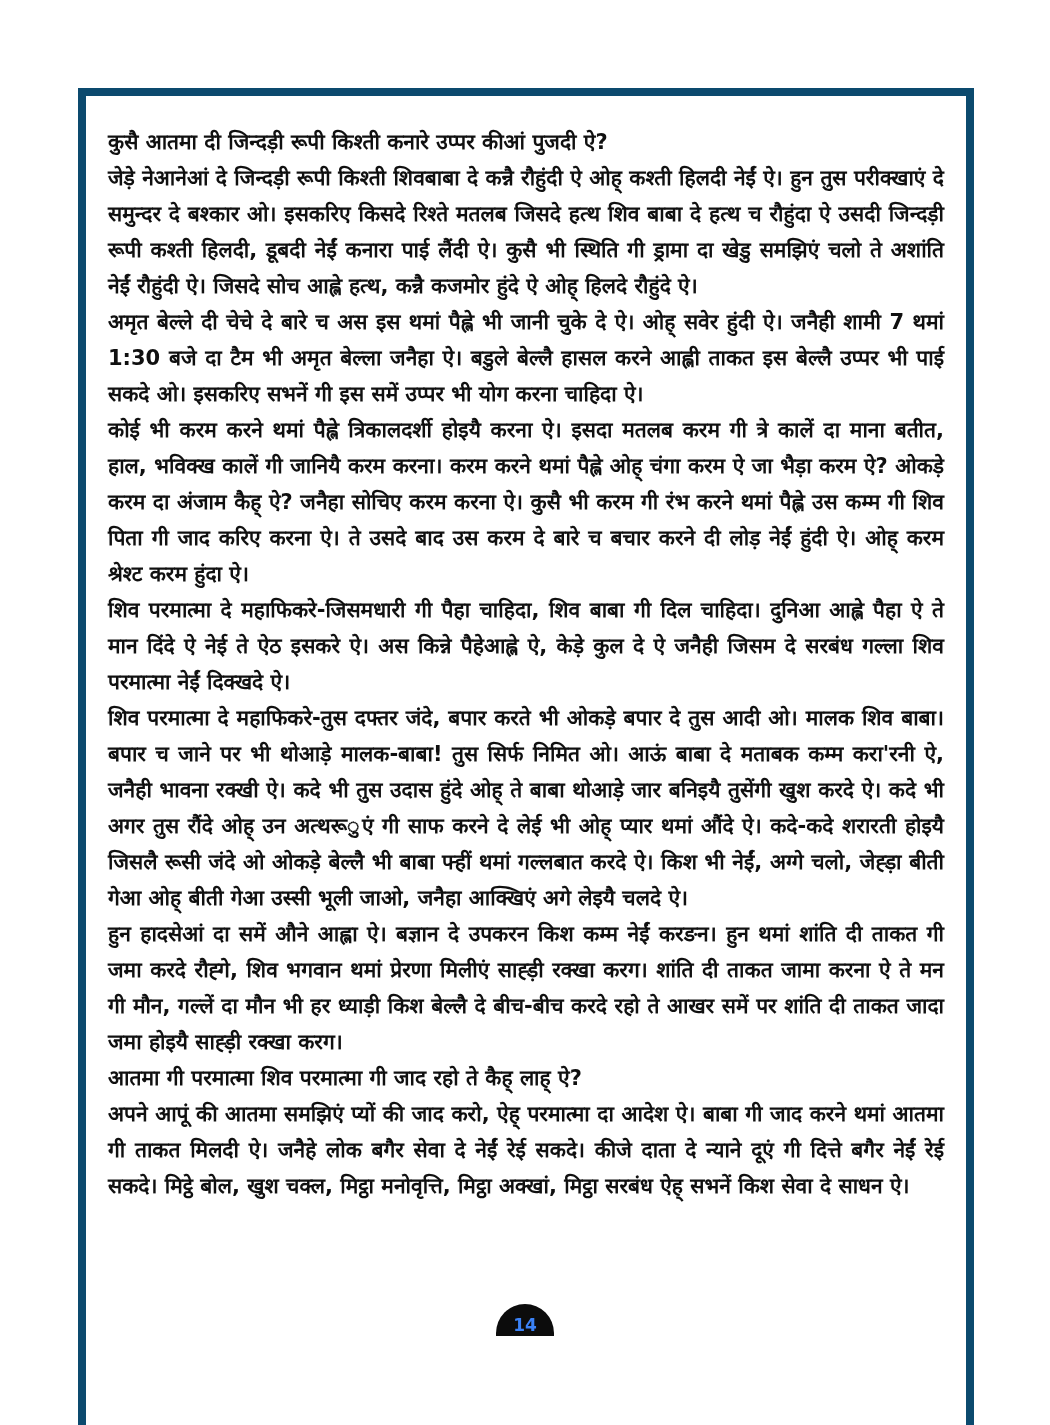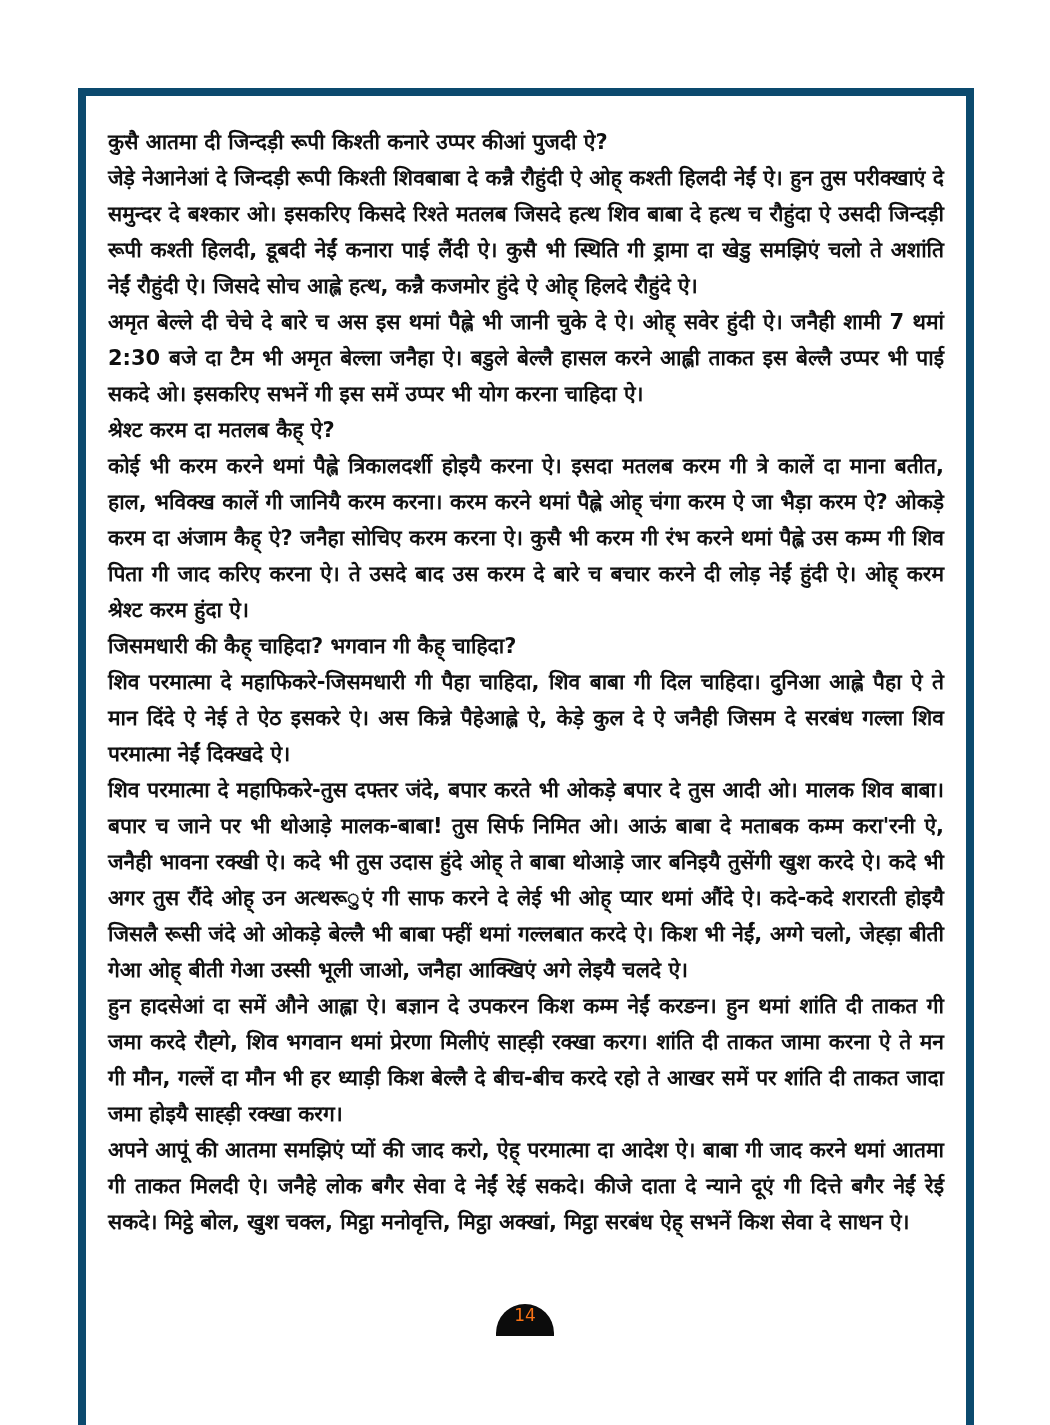--- a/index.html
+++ b/index.html
@@ -40,54 +40,53 @@
   }
   .page-dome {
     position: absolute;
     left: 525px;
     top: 1304px;
     transform: translateX(-50%);
     width: 58px;
     height: 32px;
     background: #0c0c0c;
     border-radius: 30px 30px 0 0;
-    color: #f97316;
+    color: #3b82f6;
     display: flex;
     align-items: flex-end;
     justify-content: center;
     box-sizing: border-box;
-    padding-bottom: 12px;
+    padding-bottom: 2px;
     font-family: "DejaVu Sans", "Liberation Sans", sans-serif;
-    font-weight: 400;
+    font-weight: 700;
     font-size: 17px;
     line-height: 1;
   }
 </style>
 </head>
 <body>
 
 <div class="sheet">
 
   <div class="frame doc">
 
     <div class="q">कुसै आतमा दी जिन्दड़ी रूपी किश्ती कनारे उप्पर कीआं पुजदी ऐ?</div>
     <div class="a">जेड़े नेआनेआं दे जिन्दड़ी रूपी किश्ती शिवबाबा दे कन्नै रौहुंदी ऐ ओह् कश्ती हिलदी नेईं ऐ। हुन तुस परीक्खाएं दे समुन्दर दे बश्कार ओ। इसकरिए किसदे रिश्ते मतलब जिसदे हत्थ शिव बाबा दे हत्थ च रौहुंदा ऐ उसदी जिन्दड़ी रूपी कश्ती हिलदी, डूबदी नेईं कनारा पाई लैंदी ऐ। कुसै भी स्थिति गी ड्रामा दा खेडु समझिएं चलो ते अशांति नेईं रौहुंदी ऐ। जिसदे सोच आह्ले हत्थ, कन्नै कजमोर हुंदे ऐ ओह् हिलदे रौहुंदे ऐ।</div>
 
-    <div class="a">अमृत बेल्ले दी चेचे दे बारे च अस इस थमां पैह्ले भी जानी चुके दे ऐ। ओह् सवेर हुंदी ऐ। जनैही शामी 7 थमां 2:30 बजे दा टैम भी अमृत बेल्ला जनैहा ऐ। बडुले बेल्लै हासल करने आह्ली ताकत इस बेल्लै उप्पर भी पाई सकदे ओ। इसकरिए सभनें गी इस समें उप्पर भी योग करना चाहिदा ऐ।</div>
+    <div class="a">अमृत बेल्ले दी चेचे दे बारे च अस इस थमां पैह्ले भी जानी चुके दे ऐ। ओह् सवेर हुंदी ऐ। जनैही शामी 7 थमां 1:30 बजे दा टैम भी अमृत बेल्ला जनैहा ऐ। बडुले बेल्लै हासल करने आह्ली ताकत इस बेल्लै उप्पर भी पाई सकदे ओ। इसकरिए सभनें गी इस समें उप्पर भी योग करना चाहिदा ऐ।</div>
 
-    <div class="q">श्रेश्ट करम दा मतलब कैह् ऐ?</div>
     <div class="a">कोई भी करम करने थमां पैह्ले त्रिकालदर्शी होइयै करना ऐ। इसदा मतलब करम गी त्रे कालें दा माना बतीत, हाल, भविक्ख कालें गी जानियै करम करना। करम करने थमां पैह्ले ओह् चंगा करम ऐ जा भैड़ा करम ऐ? ओकड़े करम दा अंजाम कैह् ऐ? जनैहा सोचिए करम करना ऐ। कुसै भी करम गी रंभ करने थमां पैह्ले उस कम्म गी शिव पिता गी जाद करिए करना ऐ। ते उसदे बाद उस करम दे बारे च बचार करने दी लोड़ नेईं हुंदी ऐ। ओह् करम श्रेश्ट करम हुंदा ऐ।</div>
 
-    <div class="q">जिसमधारी की कैह् चाहिदा? भगवान गी कैह् चाहिदा?</div>
     <div class="a">शिव परमात्मा दे महाफिकरे-जिसमधारी गी पैहा चाहिदा, शिव बाबा गी दिल चाहिदा। दुनिआ आह्ले पैहा ऐ ते मान दिंदे ऐ नेई ते ऐठ इसकरे ऐ। अस किन्ने पैहेआह्ले ऐ, केड़े कुल दे ऐ जनैही जिसम दे सरबंध गल्ला शिव परमात्मा नेईं दिक्खदे ऐ।</div>
 
     <div class="a">शिव परमात्मा दे महाफिकरे-तुस दफ्तर जंदे, बपार करते भी ओकड़े बपार दे तुस आदी ओ। मालक शिव बाबा। बपार च जाने पर भी थोआड़े मालक-बाबा! तुस सिर्फ निमित ओ। आऊं बाबा दे मताबक कम्म करा'रनी ऐ, जनैही भावना रक्खी ऐ। कदे भी तुस उदास हुंदे ओह् ते बाबा थोआड़े जार बनिइयै तुसेंगी खुश करदे ऐ। कदे भी अगर तुस रौंदे ओह् उन अत्थरू◌ुएं गी साफ करने दे लेई भी ओह् प्यार थमां औंदे ऐ। कदे-कदे शरारती होइयै जिसलै रूसी जंदे ओ ओकड़े बेल्लै भी बाबा फ्हीं थमां गल्लबात करदे ऐ। किश भी नेईं, अग्गे चलो, जेह्ड़ा बीती गेआ ओह् बीती गेआ उस्सी भूली जाओ, जनैहा आक्खिएं अगे लेइयै चलदे ऐ।</div>
 
     <div class="a">हुन हादसेआं दा समें औने आह्ला ऐ। बज्ञान दे उपकरन किश कम्म नेईं करङन। हुन थमां शांति दी ताकत गी जमा करदे रौह्गे, शिव भगवान थमां प्रेरणा मिलीएं साह्ड़ी रक्खा करग। शांति दी ताकत जामा करना ऐ ते मन गी मौन, गल्लें दा मौन भी हर ध्याड़ी किश बेल्लै दे बीच-बीच करदे रहो ते आखर समें पर शांति दी ताकत जादा जमा होइयै साह्ड़ी रक्खा करग।</div>
 
+    <div class="q">आतमा गी परमात्मा शिव परमात्मा गी जाद रहो ते कैह् लाह् ऐ?</div>
     <div class="a">अपने आपूं की आतमा समझिएं प्यों की जाद करो, ऐह् परमात्मा दा आदेश ऐ। बाबा गी जाद करने थमां आतमा गी ताकत मिलदी ऐ। जनैहे लोक बगैर सेवा दे नेईं रेई सकदे। कीजे दाता दे न्याने दूएं गी दित्ते बगैर नेईं रेई सकदे। मिट्ठे बोल, खुश चक्ल, मिट्ठा मनोवृत्ति, मिट्ठा अक्खां, मिट्ठा सरबंध ऐह् सभनें किश सेवा दे साधन ऐ।</div>
 
   </div>
 
   <div class="page-dome">
     <span>14</span>
   </div>
 
 </div>
 

